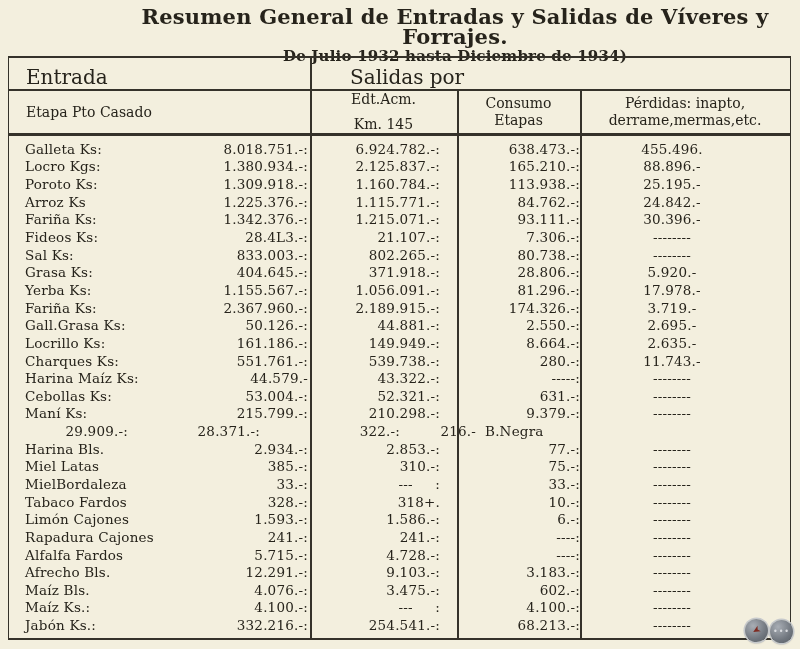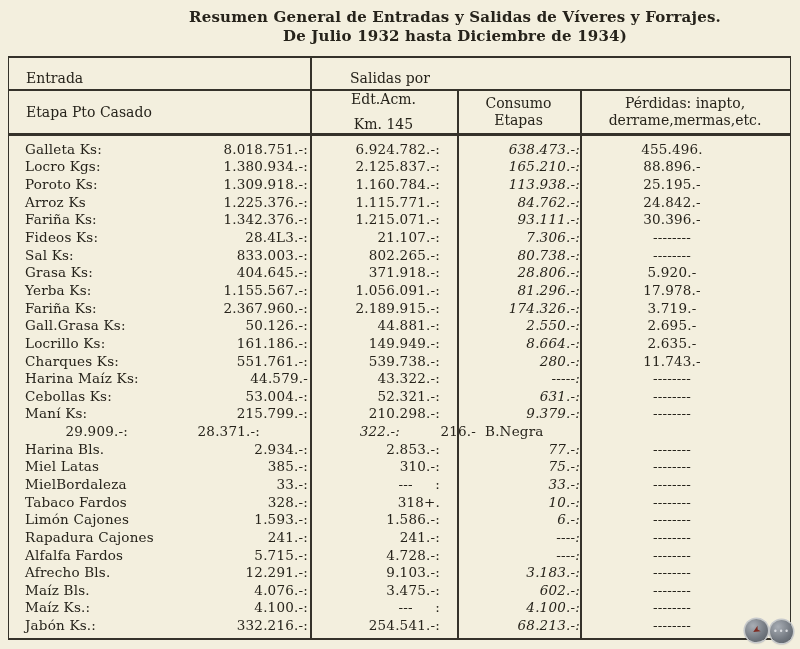--- a/index.html
+++ b/index.html
@@ -7,56 +7,56 @@
     width:800px;height:649px;
     background:#f3efde;
     font-family:"DejaVu Serif","Liberation Serif",serif;
     color:#26231b;
     overflow:hidden;
   }
   .page{position:relative;width:800px;height:649px;background:#f3efde;}
 
   
   .title-block{position:absolute;top:7px;left:110px;right:0;text-align:center;font-weight:bold;}
-  .title-l1{font-size:15px;line-height:20px;letter-spacing:.2px;}
+  .title-l1{font-size:21px;line-height:20px;letter-spacing:.2px;}
   .title-l2{font-size:15px;line-height:19px;letter-spacing:.2px;}
 
   
   .table{
     position:absolute;left:8px;top:56px;width:783px;height:584px;
     border:1.5px solid #35322a;border-top-width:2px;border-bottom-width:2.5px;
     box-sizing:border-box;
   }
   .rule{position:absolute;background:#35322a;}
   .v1{left:301px;top:0;bottom:0;width:1.5px;}
   .v2{left:448px;top:32px;bottom:0;width:1.5px;}
   .v3{left:571px;top:32px;bottom:0;width:1.5px;}
   .h1{top:31px;left:0;right:0;height:1.5px;}
   .h2{top:75px;left:0;right:0;height:2.5px;}
 
   
-  .hdr1{position:absolute;top:12px;left:0;right:0;height:31px;display:flex;align-items:flex-start;font-size:14px;}
+  .hdr1{position:absolute;top:0;left:0;right:0;height:31px;display:flex;align-items:flex-end;font-size:20px;}
   .hdr1-entrada{width:301px;padding-left:17px;box-sizing:border-box;}
   .hdr1-salidas{padding-left:40px;}
 
   
   .hdr2{position:absolute;top:33px;left:0;right:0;height:42px;display:flex;font-size:14px;}
   .hcell{display:flex;flex-direction:column;justify-content:center;text-align:center;line-height:17px;box-sizing:border-box;}
   .hcell-etapa{width:301px;text-align:left;padding-left:17px;}
   .hcell-edt{width:147px;gap:8px;}
   .hcell-con{width:123px;}
   .hcell-per{flex:1;}
 
   
   .rows{position:absolute;top:82px;left:0;right:0;}
   .trow{display:flex;height:17.65px;align-items:center;font-size:13.5px;letter-spacing:.2px;}
   .c-label{width:180px;padding-left:16px;box-sizing:border-box;white-space:nowrap;}
   .c-ent{width:119px;text-align:right;white-space:pre;}
   .c-edt{width:150px;text-align:right;padding-right:18px;box-sizing:border-box;white-space:pre;}
-  .c-con{width:139px;text-align:right;padding-right:17px;box-sizing:border-box;white-space:pre;font-style:italic;}
+  .c-con{width:139px;text-align:right;padding-right:17px;box-sizing:border-box;white-space:pre;}
   .c-per{flex:1;white-space:pre;}
   .per-inner{display:inline-block;min-width:150px;text-align:center;}
 
   
   .ob{
     position:absolute;width:23px;height:23px;border-radius:50%;
     border:none;padding:0;cursor:pointer;z-index:5;
     background:radial-gradient(circle at 35% 30%, #a9aeb5, #6f757d 62%, #585e65 100%);
     box-shadow:0 0 0 1.5px #c6c9cc, 0 1px 2px rgba(0,0,0,.35);
   }

